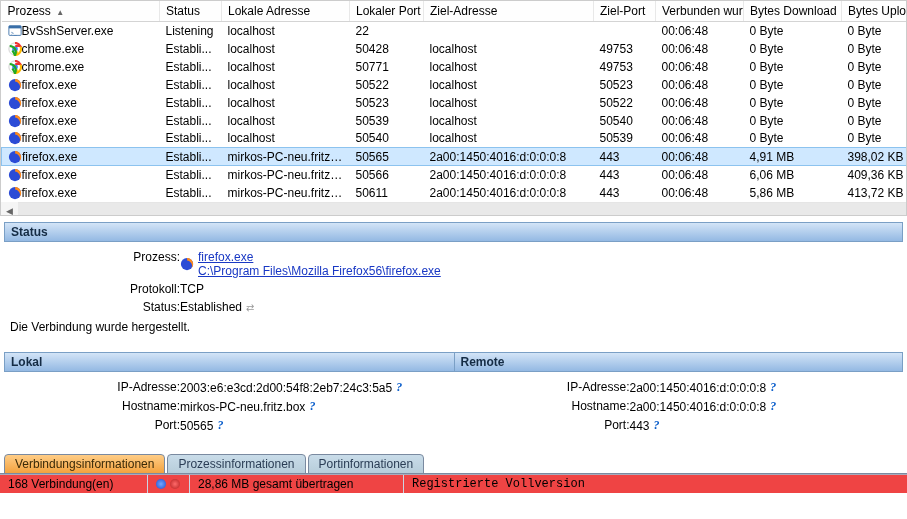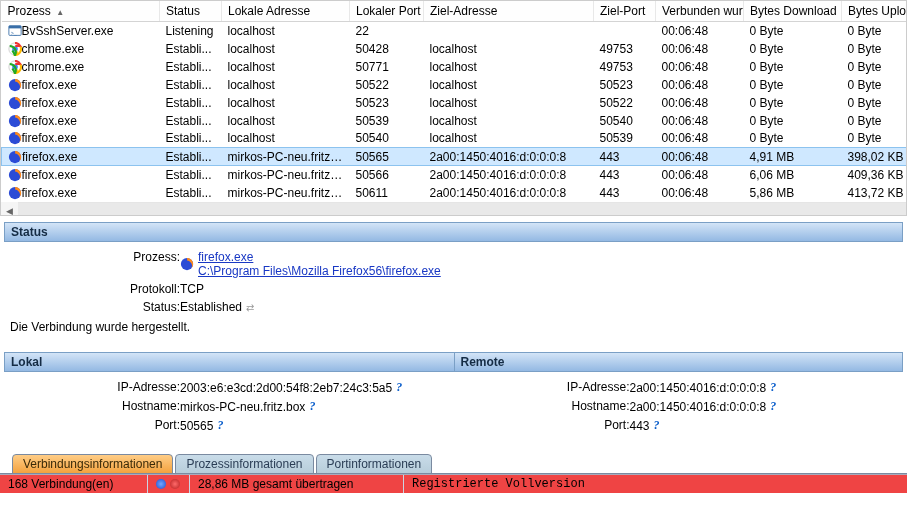--- a/index.html
+++ b/index.html
@@ -96,21 +96,21 @@
     font-family: Georgia, serif;
   }
   .msg { margin-top: 6px; }
   
   .two-col { display:flex; }
   .two-col > .col { flex:1; padding: 4px 0 4px 0; }
   
   
   .tabs {
     margin-top: 12px;
-    padding-left: 12px;
+    padding-left: 4px;
     display:flex;
     align-items: flex-end;
     border-bottom: 1px solid #7a8aa0;
     padding-bottom:0;
   }
   .tab {
     border: 1px solid #7a8aa0;
     border-top-right-radius: 4px;
     border-top-left-radius: 4px;
     background: linear-gradient(#c9dce9, #b7cdda);

